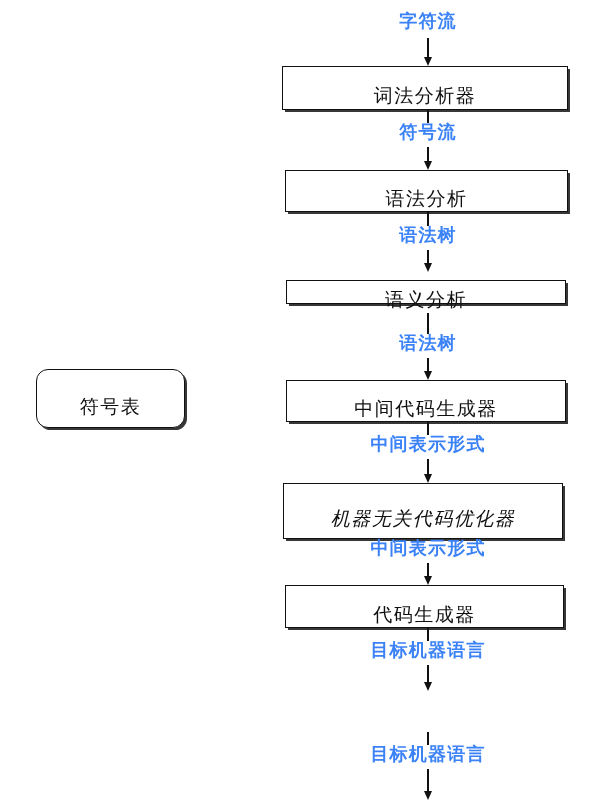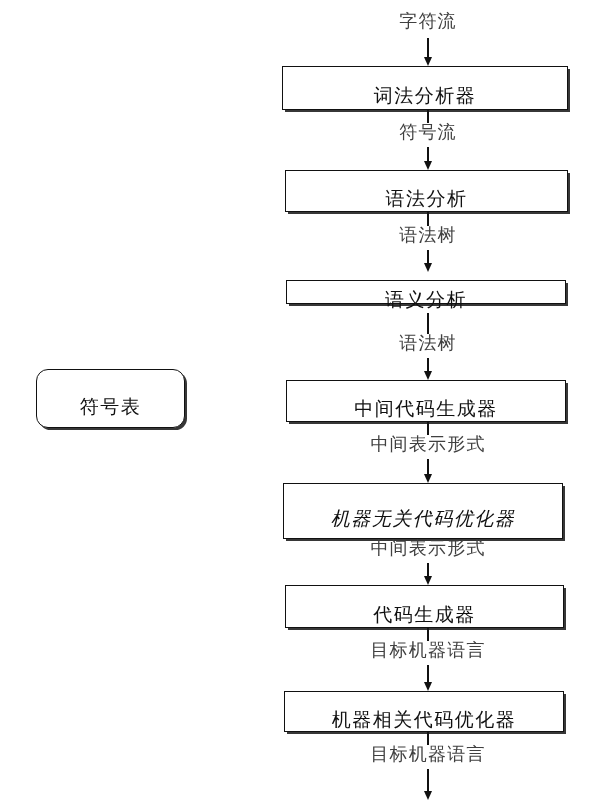--- a/index.html
+++ b/index.html
@@ -40,23 +40,23 @@
     margin-top: 15px;
   }
 
   
   .edge-label {
     position: absolute;
     text-align: center;
     font-size: 18px;
     letter-spacing: 1.2px;
     line-height: 1;
-    color: #404040;
+    color: #3b82f6;
     white-space: nowrap;
-    font-weight: 400;
+    font-weight: 700;
   }
 
   
   .arrow {
     position: absolute;
   }
   .arrow-shaft {
     position: absolute;
     left: 50%;
     top: 0;
@@ -139,23 +139,20 @@
     </div>
     <div class="node" style="left: 286px; top: 380px; width: 280px; height: 42px; align-items: center;">
       <span class="node-label">中间代码生成器</span>
     </div>
     <div class="node" style="left: 283px; top: 483px; width: 280px; height: 56px; font-style: italic;">
       <span class="node-label">机器无关代码优化器</span>
     </div>
     <div class="node" style="left: 285px; top: 585px; width: 279px; height: 43px;">
       <span class="node-label">代码生成器</span>
     </div>
-    <div class="node" style="left: 284px; top: 691px; width: 280px; height: 41px;">
-      <span class="node-label">机器相关代码优化器</span>
-    </div>
     <div class="edge-label" style="left: 308px; top: 12px; width: 240px;">字符流</div>
     <div class="edge-label" style="left: 308px; top: 123px; width: 240px;">符号流</div>
     <div class="edge-label" style="left: 308px; top: 226px; width: 240px;">语法树</div>
     <div class="edge-label" style="left: 308px; top: 334px; width: 240px;">语法树</div>
     <div class="edge-label" style="left: 308px; top: 435px; width: 240px;">中间表示形式</div>
     <div class="edge-label" style="left: 308px; top: 539px; width: 240px;">中间表示形式</div>
     <div class="edge-label" style="left: 308px; top: 641px; width: 240px;">目标机器语言</div>
     <div class="edge-label" style="left: 308px; top: 745px; width: 240px;">目标机器语言</div>
   </div>
 

